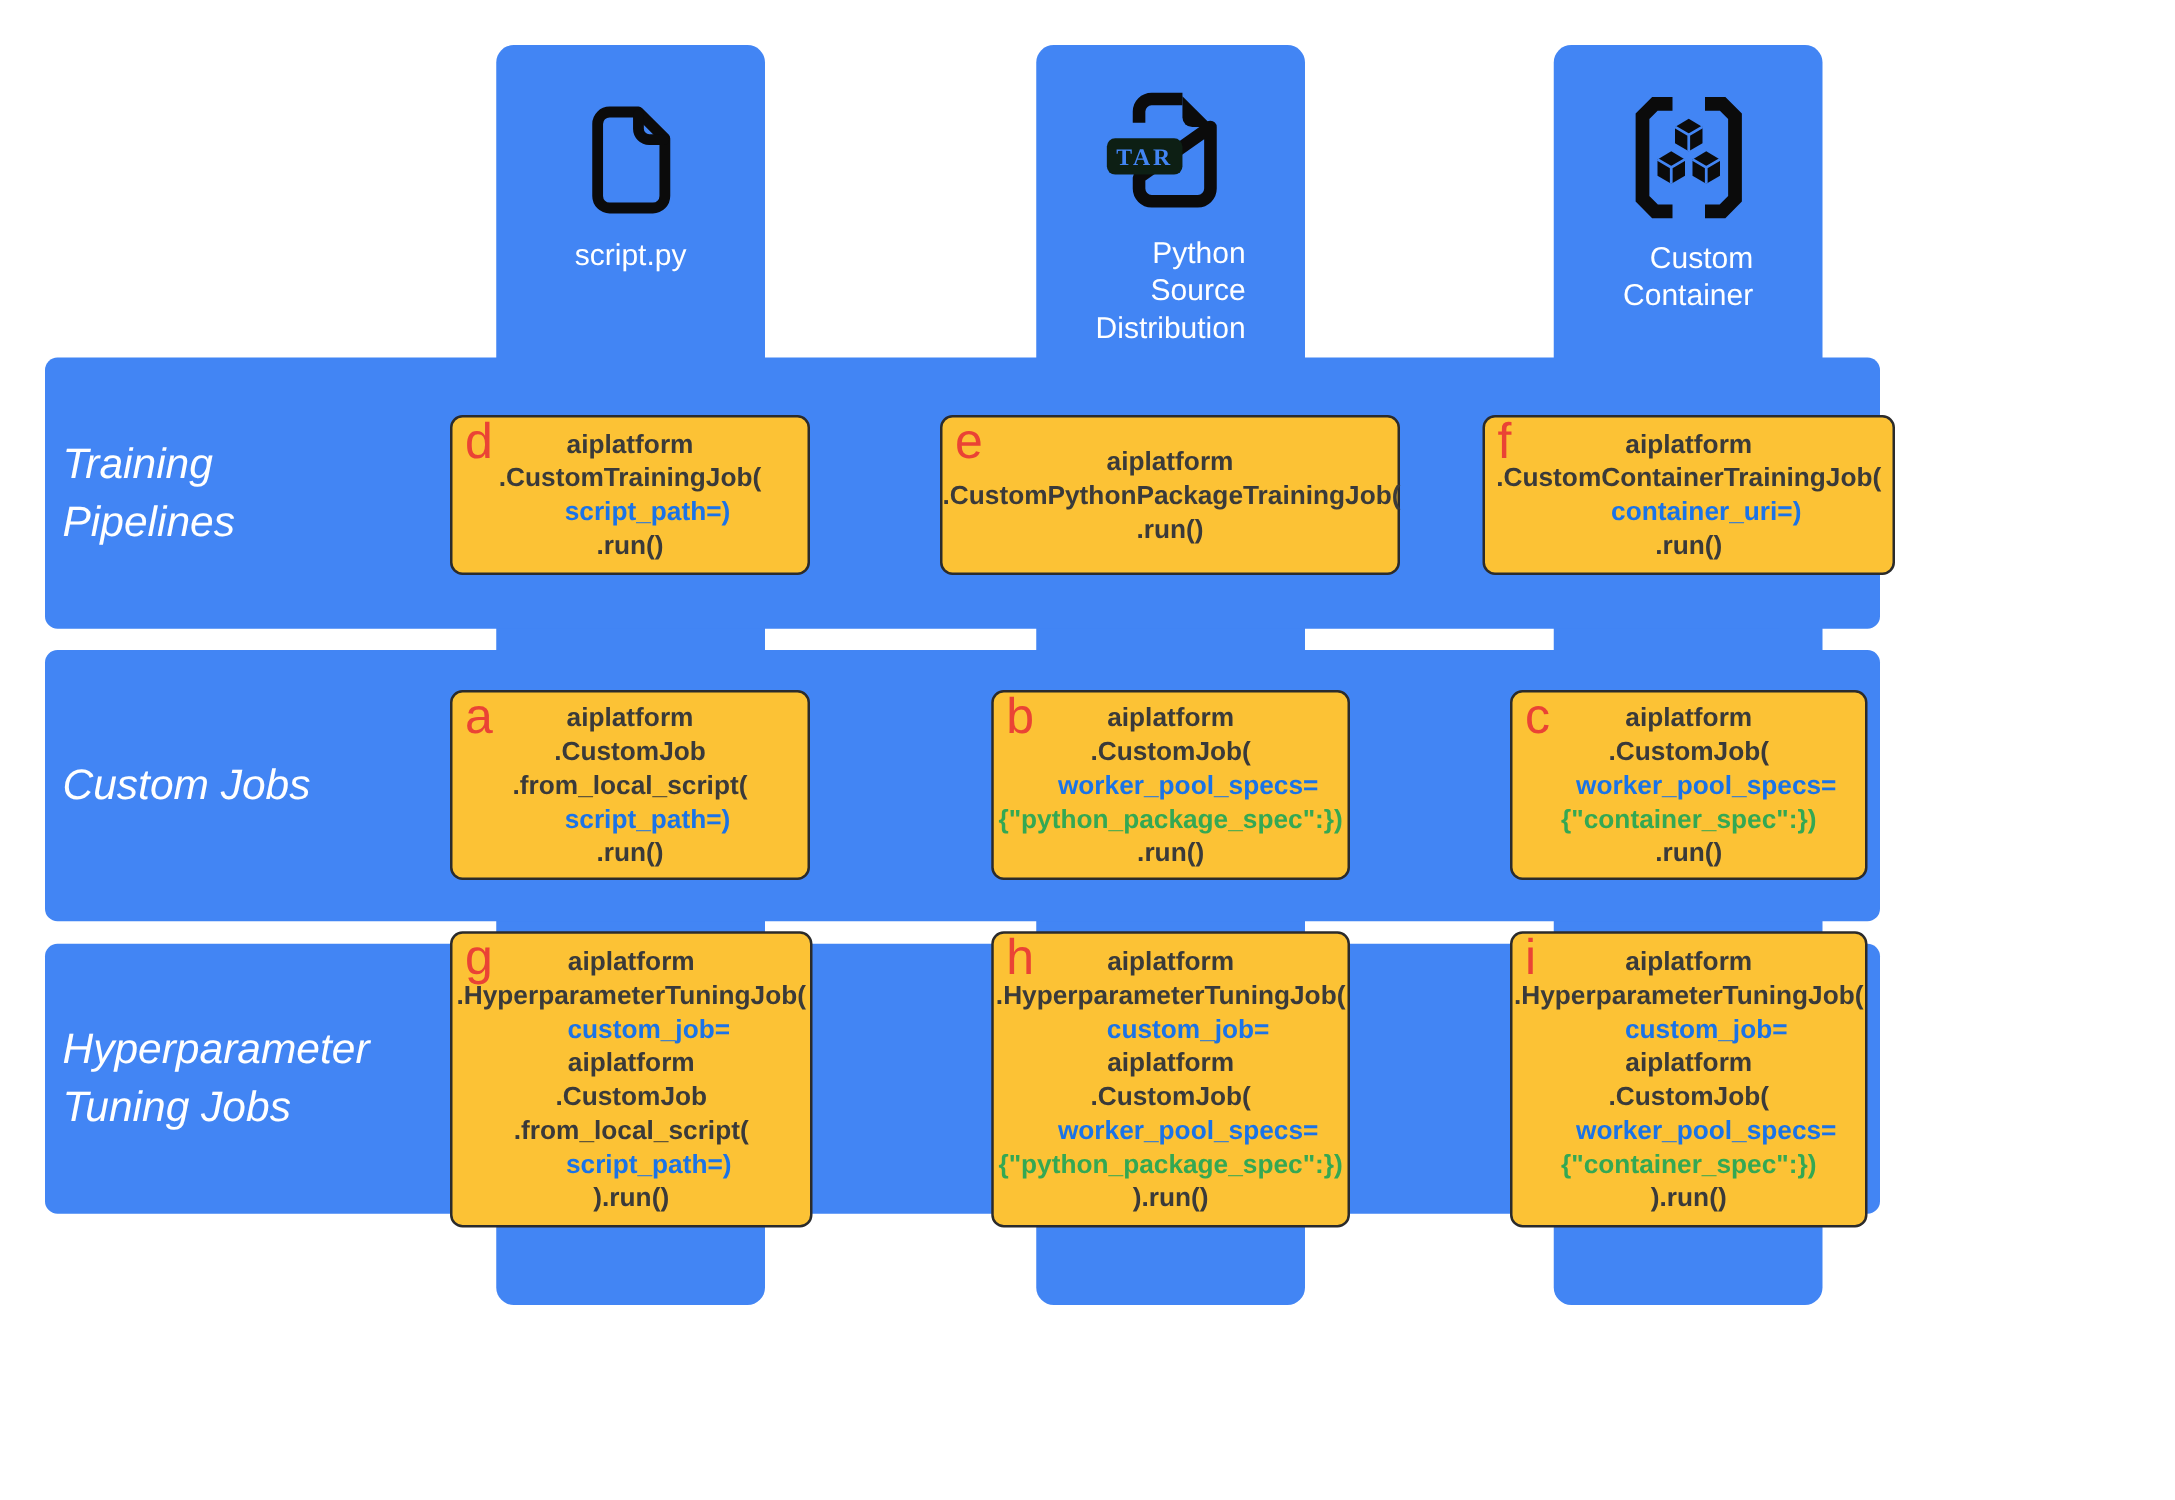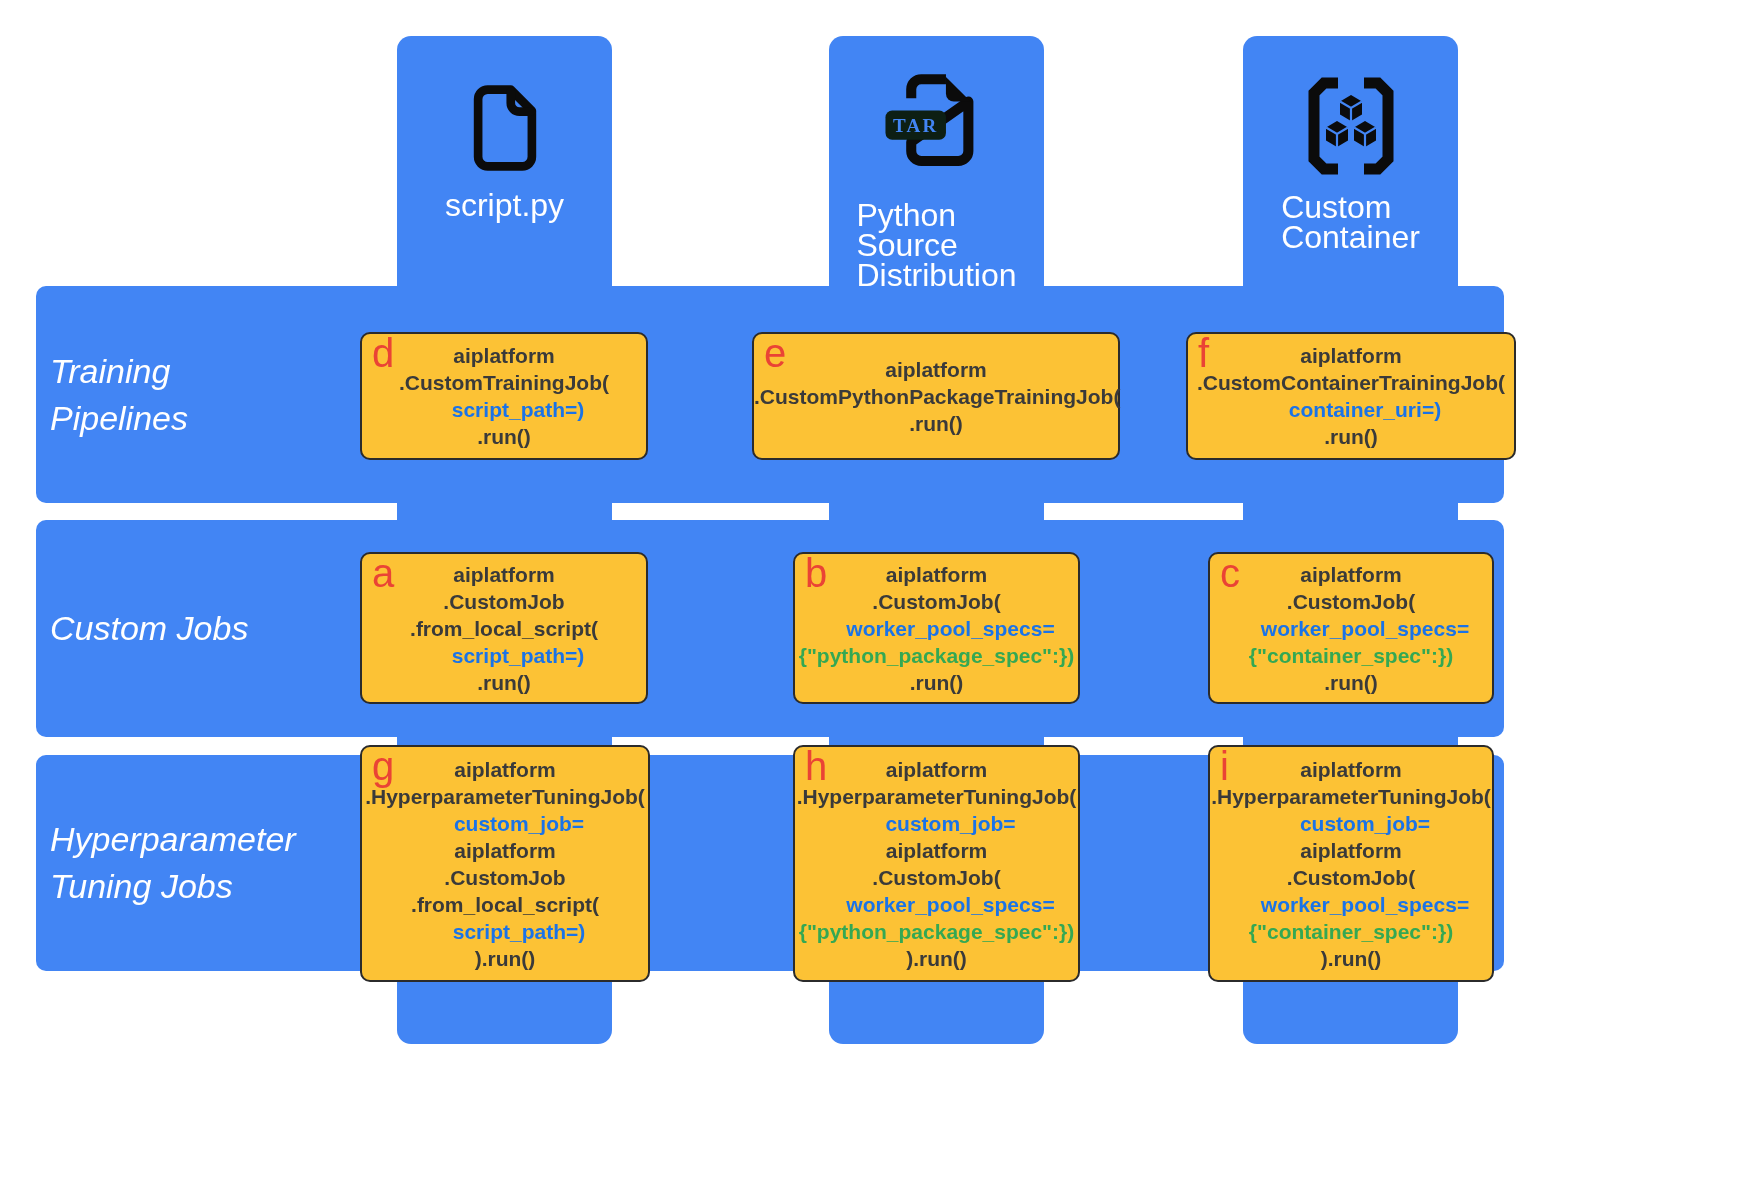--- a/index.html
+++ b/index.html
@@ -15,21 +15,21 @@
   .vcol{
     position:absolute;top:36px;width:215px;height:1008px;
     background:var(--band-blue);border-radius:14px;z-index:1;
   }
   .col-header{
     position:absolute;top:0;left:0;width:100%;
     display:flex;flex-direction:column;align-items:center;
   }
   .col-icon{display:block;}
   .col-label{
-    color:var(--label-white);font-size:32px;line-height:30px;text-align:left;
+    color:var(--label-white);font-size:24px;line-height:30px;text-align:right;
     white-space:pre-line;margin-top:14px;
   }
   .hrow{
     position:absolute;left:36px;width:1468px;
     background:var(--band-blue);border-radius:10px;z-index:2;
     display:flex;align-items:center;
   }
   .row-label{
     color:var(--label-white);font-size:34px;line-height:47px;
     padding-left:14px;white-space:pre-line;font-style:italic;
@@ -69,21 +69,21 @@
   </div>
 
   <div class="vcol" style="left:829px">
     <div class="col-header" style="padding-top:32px">
       <svg class="col-icon" width="112" height="112" viewBox="0 0 100 100">
         <path d="M58 10 H36 a9 9 0 0 0 -9 9 v8 M27 66 v8 a9 9 0 0 0 9 9 h33 a9 9 0 0 0 9 -9 V30 Z" fill="none" stroke="var(--icon-black)" stroke-width="9" stroke-linejoin="round"></path>
         <path d="M58 8 l22 22 h-15 a7 7 0 0 1 -7 -7 Z" fill="var(--icon-black)"></path>
         <rect x="4" y="38" width="54" height="26" rx="6" fill="var(--badge-dark)"></rect>
         <text class="tar-badge-text" x="31" y="57" font-size="17" text-anchor="middle" fill="var(--band-blue)">TAR</text>
       </svg>
-      <div class="col-label" style="margin-top:20px">Python
+      <div class="col-label" style="margin-top:8px">Python
 Source
 Distribution</div>
     </div>
   </div>
 
   <div class="vcol" style="left:1243px">
     <div class="col-header" style="padding-top:40px">
       <svg class="col-icon" width="100" height="100" viewBox="0 0 100 100">
         <path d="M37 7 H23 L13 17 V83 L23 93 H37" fill="none" stroke="var(--icon-black)" stroke-width="11"></path>
         <path d="M63 7 H77 L87 17 V83 L77 93 H63" fill="none" stroke="var(--icon-black)" stroke-width="11"></path>

